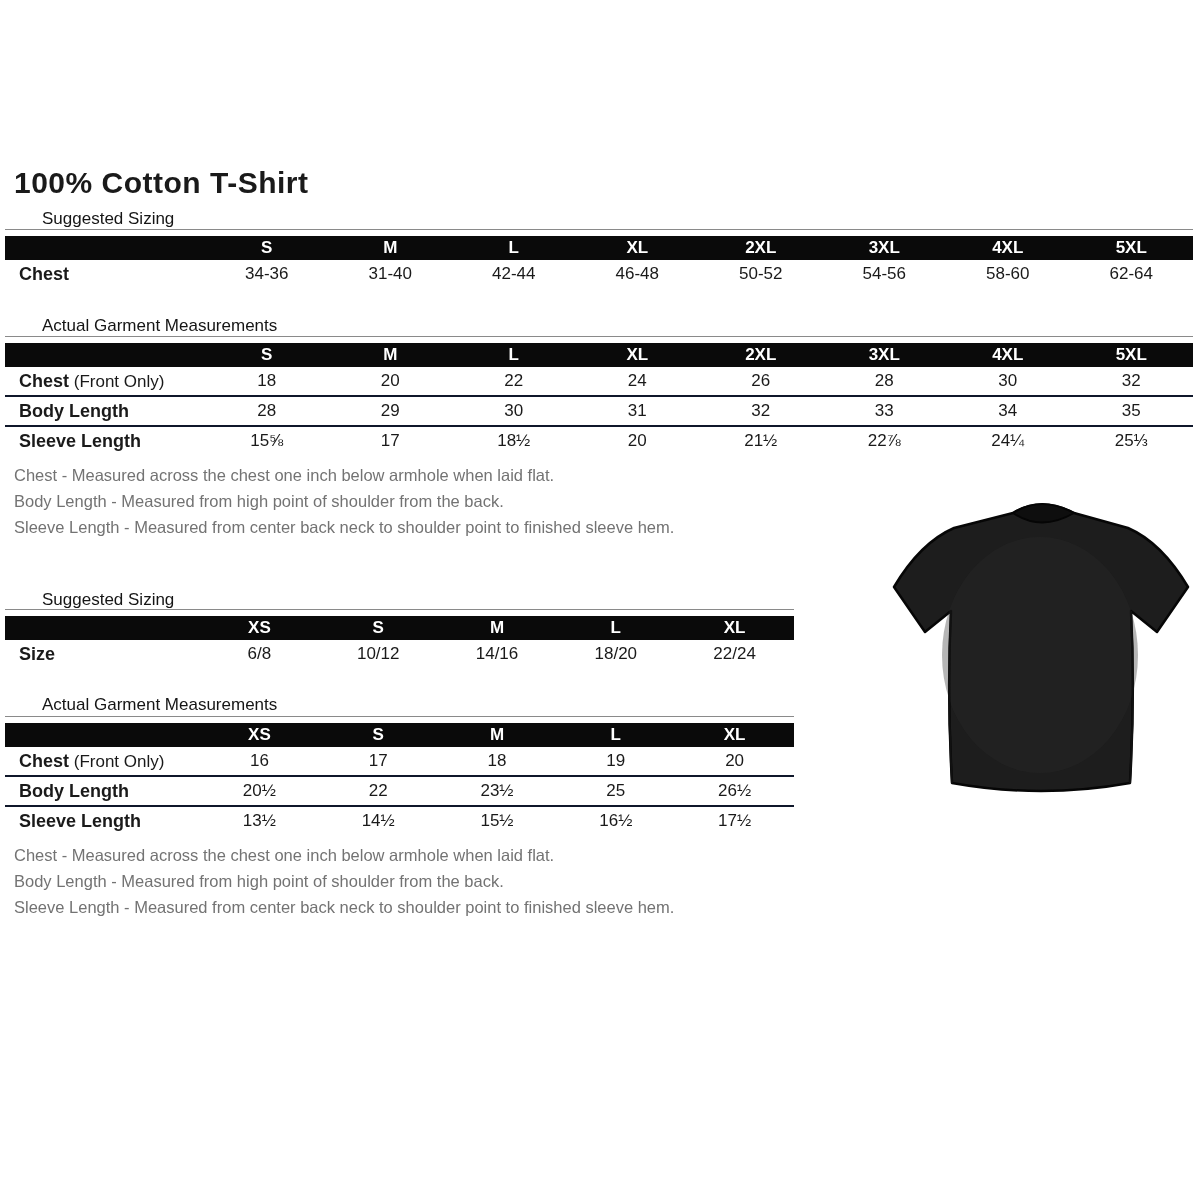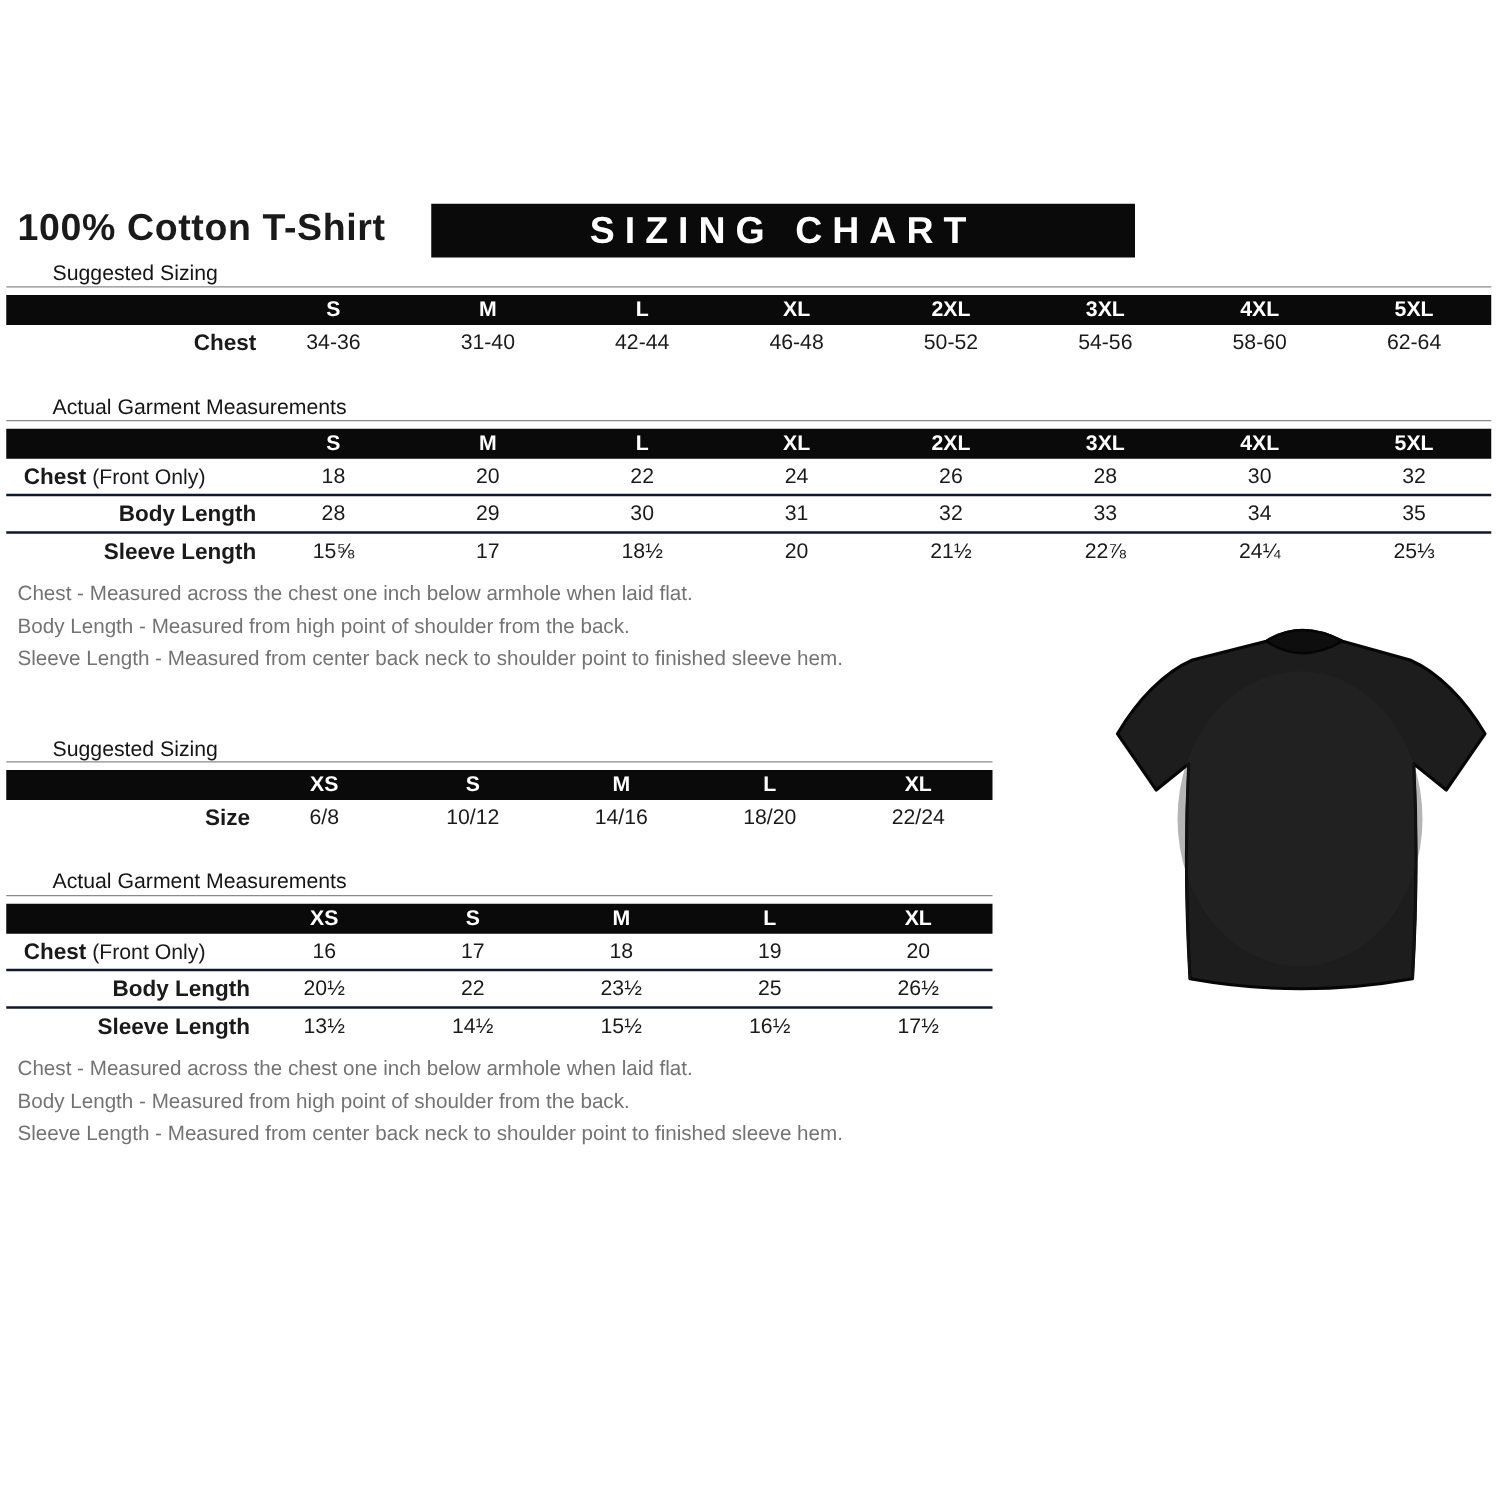--- a/index.html
+++ b/index.html
@@ -12,34 +12,31 @@
           font-weight:bold;font-size:30px;letter-spacing:8px;}
   .slabel{font-size:17px;color:#151515;white-space:nowrap;margin-left:36px;}
   .tbl{border-top:1px solid #8a8a8a;padding-top:6px;box-sizing:border-box;}
   .bar{display:flex;background:#0a0a0a;color:#ffffff;font-weight:bold;font-size:17px;
        height:24px;line-height:24px;}
   .drow{display:flex;font-size:17px;height:28px;line-height:28px;}
   .sep{border-top:2px solid #0f172a;}
   .lc{width:200px;box-sizing:border-box;padding-left:14px;text-align:left;}
   .ylc{width:195px;box-sizing:border-box;padding-left:14px;text-align:left;}
   .c{flex:1;text-align:center;}
-  .rowlab{font-weight:bold;font-size:18px;text-align:right;}
+  .rowlab{font-weight:bold;font-size:18px;}
   .rowrest{font-weight:normal;font-size:17px;text-align:center;}
   .notes{font-size:16.5px;color:#737373;}
   .notes .nline{height:26px;line-height:26px;white-space:nowrap;}
 </style>
 </head>
 <body>
 
 <div class="page">
 
   <div class="abs h1" style="left:14px;top:166px;">100% Cotton T-Shirt</div>
-  <div class="abs banner" style="left:345px;top:163px;width:563px;height:43px;">
-    <span>SIZING CHART</span>
-  </div>
 
   <div class="abs slabel" style="left:6px;top:209px;">Suggested Sizing</div>
 
   <div class="abs tbl" style="left:5px;top:229px;width:1188px;">
     <div class="bar">
       <div class="lc"></div>
       <div class="c">S</div>
       <div class="c">M</div>
       <div class="c">L</div>
       <div class="c">XL</div>

